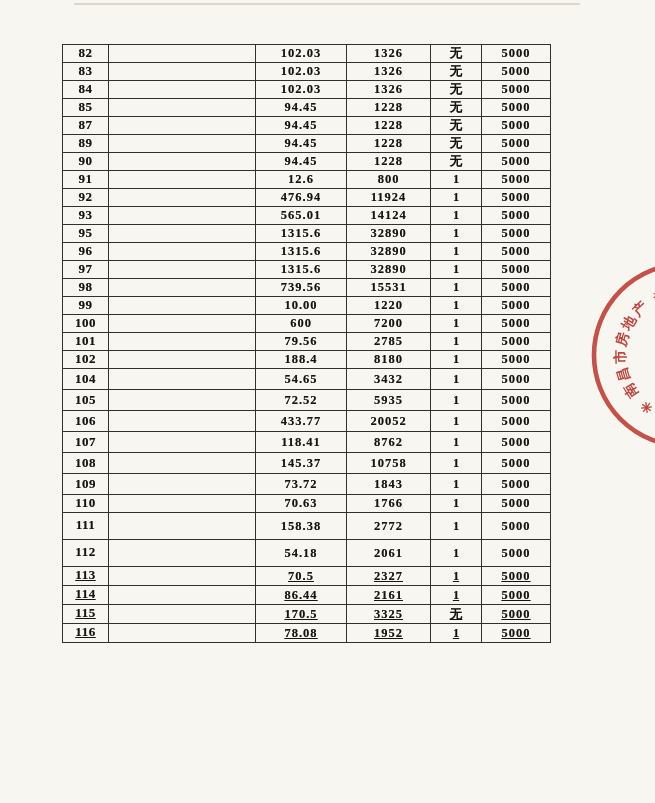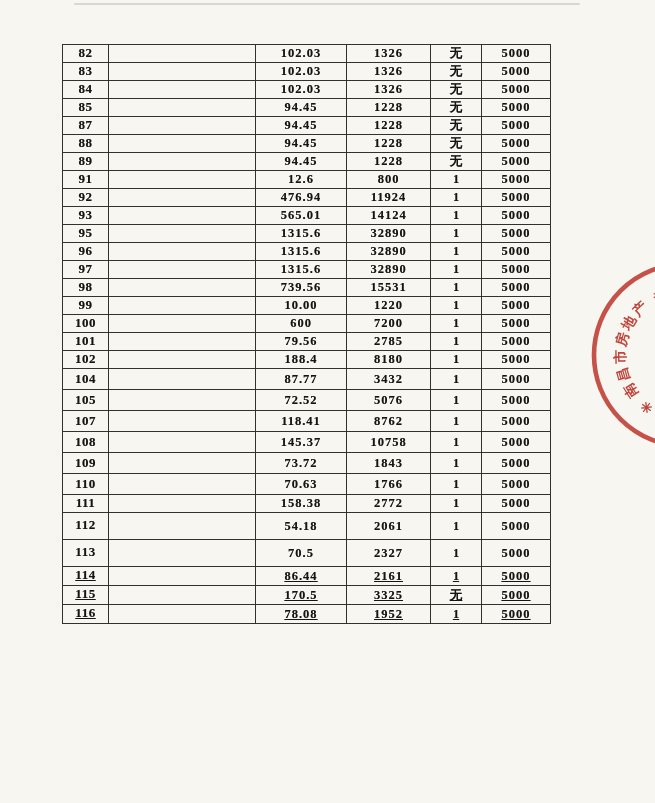--- a/index.html
+++ b/index.html
@@ -115,29 +115,29 @@
         </tr>
         <tr>
           <td>87</td>
           <td></td>
           <td>94.45</td>
           <td>1228</td>
           <td>无</td>
           <td>5000</td>
         </tr>
         <tr>
-          <td>88</td>
+          <td>89</td>
           <td></td>
           <td>94.45</td>
           <td>1228</td>
           <td>无</td>
           <td>5000</td>
         </tr>
         <tr>
-          <td>89</td>
+          <td>90</td>
           <td></td>
           <td>94.45</td>
           <td>1228</td>
           <td>无</td>
           <td>5000</td>
         </tr>
         <tr>
           <td>91</td>
           <td></td>
           <td>12.6</td>
@@ -221,30 +221,38 @@
           <td>102</td>
           <td></td>
           <td>188.4</td>
           <td>8180</td>
           <td>1</td>
           <td>5000</td>
         </tr>
         <tr>
           <td>104</td>
           <td></td>
-          <td>87.77</td>
+          <td>54.65</td>
           <td>3432</td>
           <td>1</td>
           <td>5000</td>
         </tr>
         <tr>
           <td>105</td>
           <td></td>
           <td>72.52</td>
-          <td>5076</td>
+          <td>5935</td>
+          <td>1</td>
+          <td>5000</td>
+        </tr>
+        <tr>
+          <td>106</td>
+          <td></td>
+          <td>433.77</td>
+          <td>20052</td>
           <td>1</td>
           <td>5000</td>
         </tr>
         <tr>
           <td>107</td>
           <td></td>
           <td>118.41</td>
           <td>8762</td>
           <td>1</td>
           <td>5000</td>

